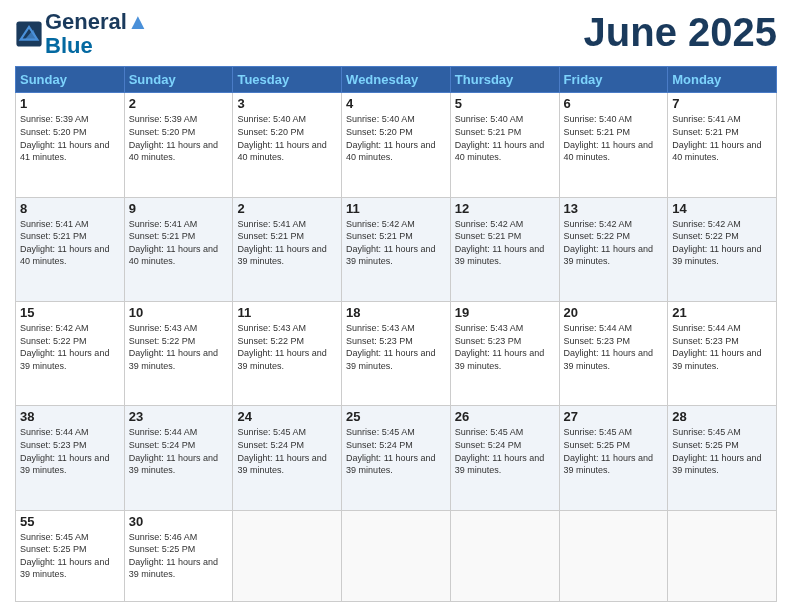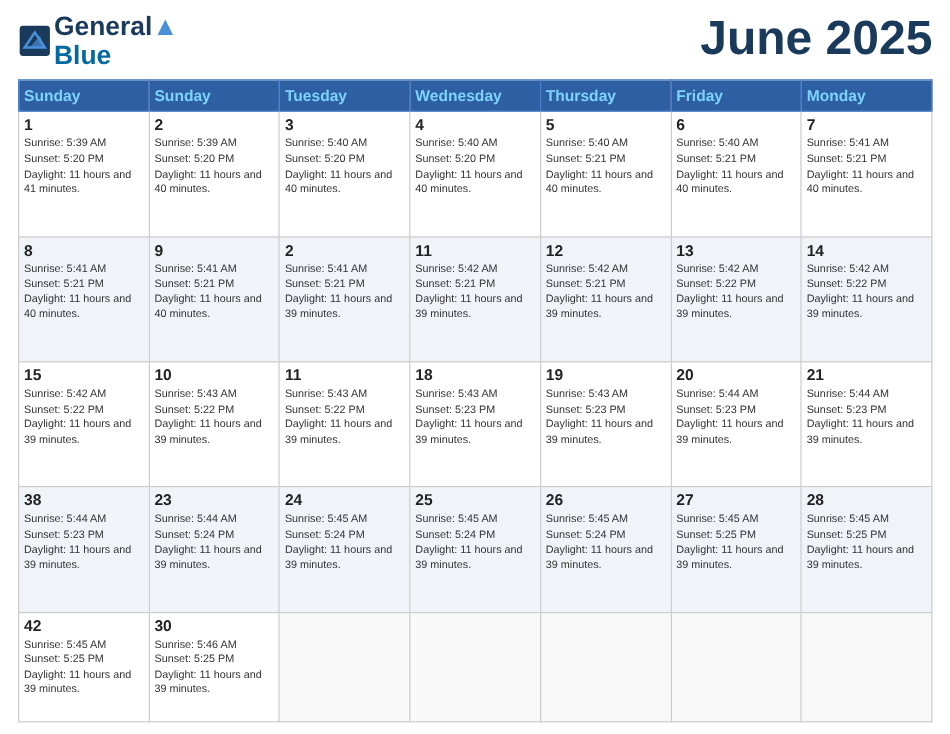--- a/index.html
+++ b/index.html
@@ -249,21 +249,21 @@
             <span class="day-number">27</span>
             <div class="day-info">Sunrise: 5:45 AM<br>Sunset: 5:25 PM<br>Daylight: 11 hours and 39 minutes.</div>
           </td>
           <td>
             <span class="day-number">28</span>
             <div class="day-info">Sunrise: 5:45 AM<br>Sunset: 5:25 PM<br>Daylight: 11 hours and 39 minutes.</div>
           </td>
         </tr>
         <tr>
           <td>
-            <span class="day-number">42</span>
+            <span class="day-number">55</span>
             <div class="day-info">Sunrise: 5:45 AM<br>Sunset: 5:25 PM<br>Daylight: 11 hours and 39 minutes.</div>
           </td>
           <td>
             <span class="day-number">30</span>
             <div class="day-info">Sunrise: 5:46 AM<br>Sunset: 5:25 PM<br>Daylight: 11 hours and 39 minutes.</div>
           </td>
           <td class="empty-cell"></td>
           <td class="empty-cell"></td>
           <td class="empty-cell"></td>
           <td class="empty-cell"></td>

